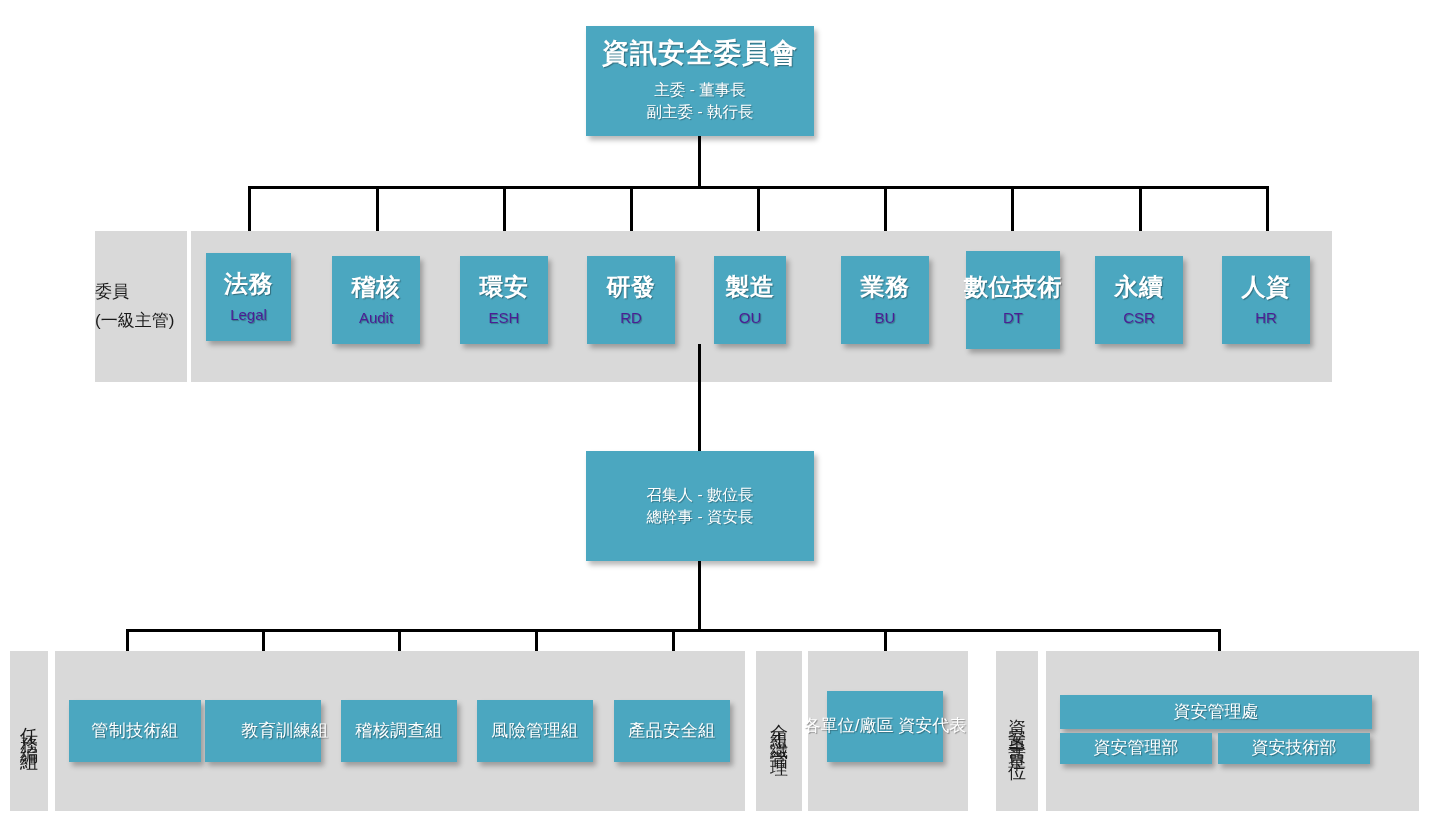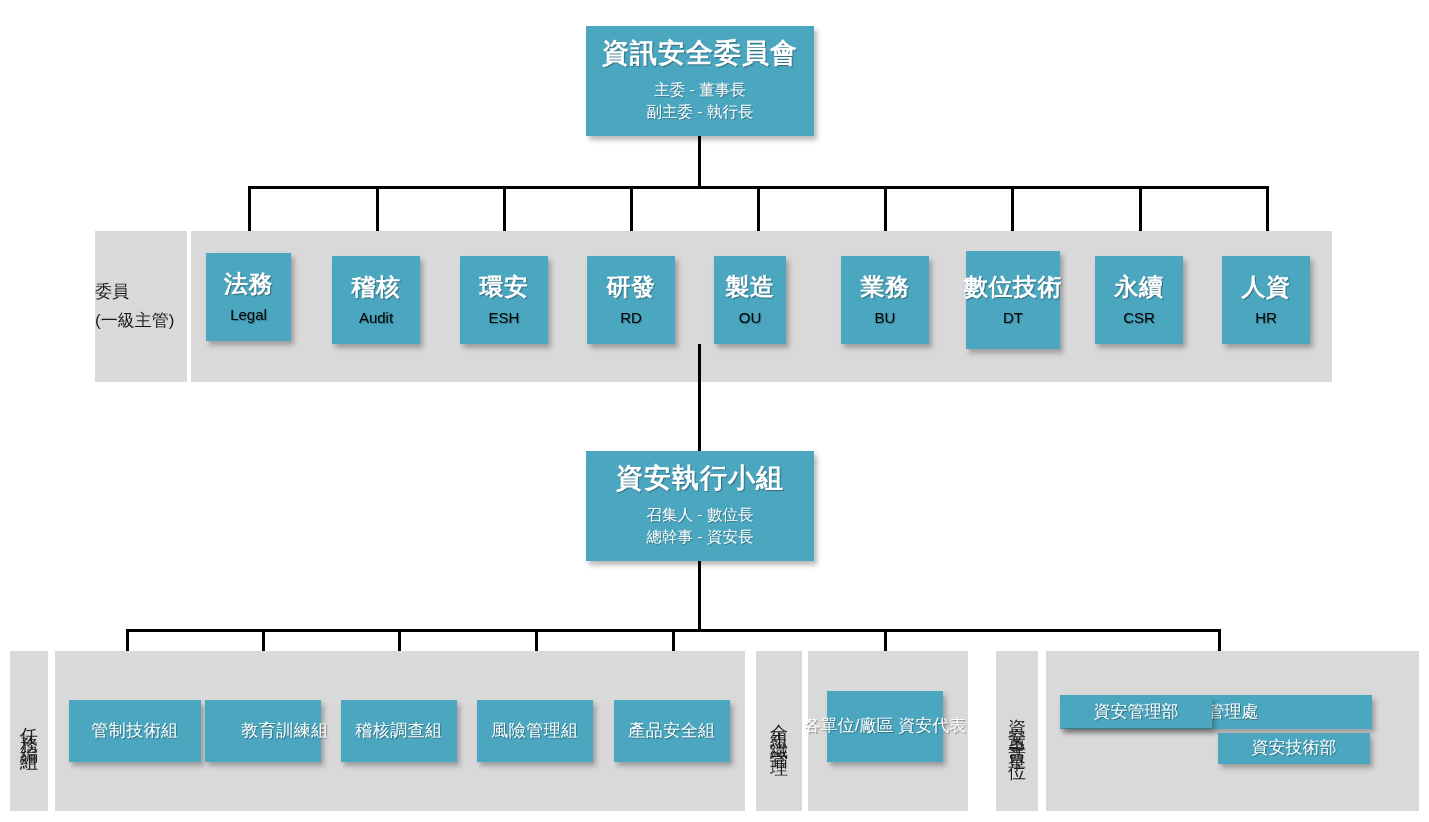--- a/index.html
+++ b/index.html
@@ -49,21 +49,21 @@
     white-space: pre-line;
     text-shadow: 1px 1px 1px rgba(0,0,0,0.3);
   }
 
   
   .node.root .title { font-size: 27px; letter-spacing: 1px; margin-bottom: 9px; }
   .node.root .sub   { font-size: 15.5px; line-height: 1.45; }
 
   
   .node.member .title { font-size: 24px; letter-spacing: 0.5px; }
-  .node.member .sub   { font-size: 15px; margin-top: 8px; color:#000000; }
+  .node.member .sub   { font-size: 15px; margin-top: 8px; color:#4c1d95; }
 
   
   .node.task .title { font-size: 17px; font-weight: normal; letter-spacing: 0.5px; }
 
   
   .node.plain .title { font-size: 17px; font-weight: normal; line-height: 1.45; text-align: right; }
 
   
   .node.bar .title { font-size: 17px; font-weight: normal; }
 
@@ -167,21 +167,20 @@
     <div class="sub">CSR</div>
   </div>
   <div class="abs node member" style="left:1222px; top:256px; width:88px; height:88px;">
     <div class="title">人資</div>
     <div class="sub">HR</div>
   </div>
 
   <div class="abs line v" style="left:698px; top:344px; height:107px;"></div>
 
   <div class="abs node root" style="left:586px; top:451px; width:228px; height:110px;">
-    <div class="title">資安執行小組</div>
     <div class="sub">召集人 - 數位長
 總幹事 - 資安長</div>
   </div>
 
   <div class="abs line v" style="left:698px; top:561px; height:70px;"></div>
   <div class="abs line h" style="left:126px; top:629px; width:1094px; height:3px;"></div>
 
   <div class="abs line v" style="left:126px; top:629px; height:71px;"></div>
   <div class="abs line v" style="left:262px; top:629px; height:71px;"></div>
   <div class="abs line v" style="left:398px; top:629px; height:71px;"></div>
@@ -222,20 +221,20 @@
   </div>
 
   <div class="abs vlabel" style="left:996px; top:651px; width:42px; height:160px;">
     <span class="vtext">資安專責單位</span>
   </div>
   <div class="abs panel" style="left:1046px; top:651px; width:373px; height:160px;"></div>
 
   <div class="abs node bar" style="left:1060px; top:695px; width:312px; height:34px;">
     <div class="title">資安管理處</div>
   </div>
-  <div class="abs node bar" style="left:1060px; top:697px; width:152px; height:31px;">
+  <div class="abs node bar" style="left:1060px; top:733px; width:152px; height:31px;">
     <div class="title">資安管理部</div>
   </div>
   <div class="abs node bar" style="left:1218px; top:733px; width:152px; height:31px;">
     <div class="title">資安技術部</div>
   </div>
 
 </div>
 
 </body></html>

